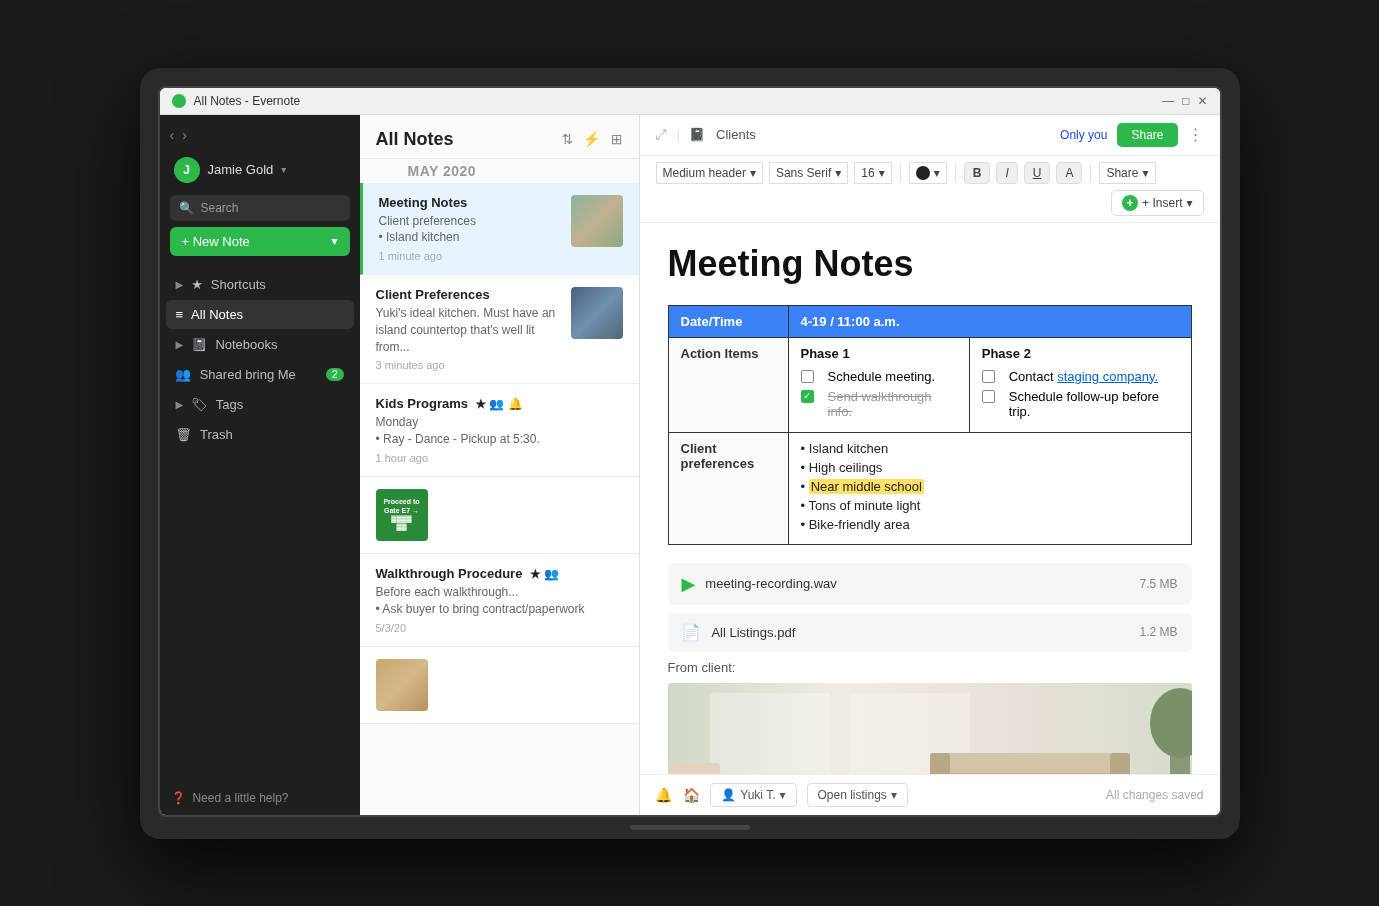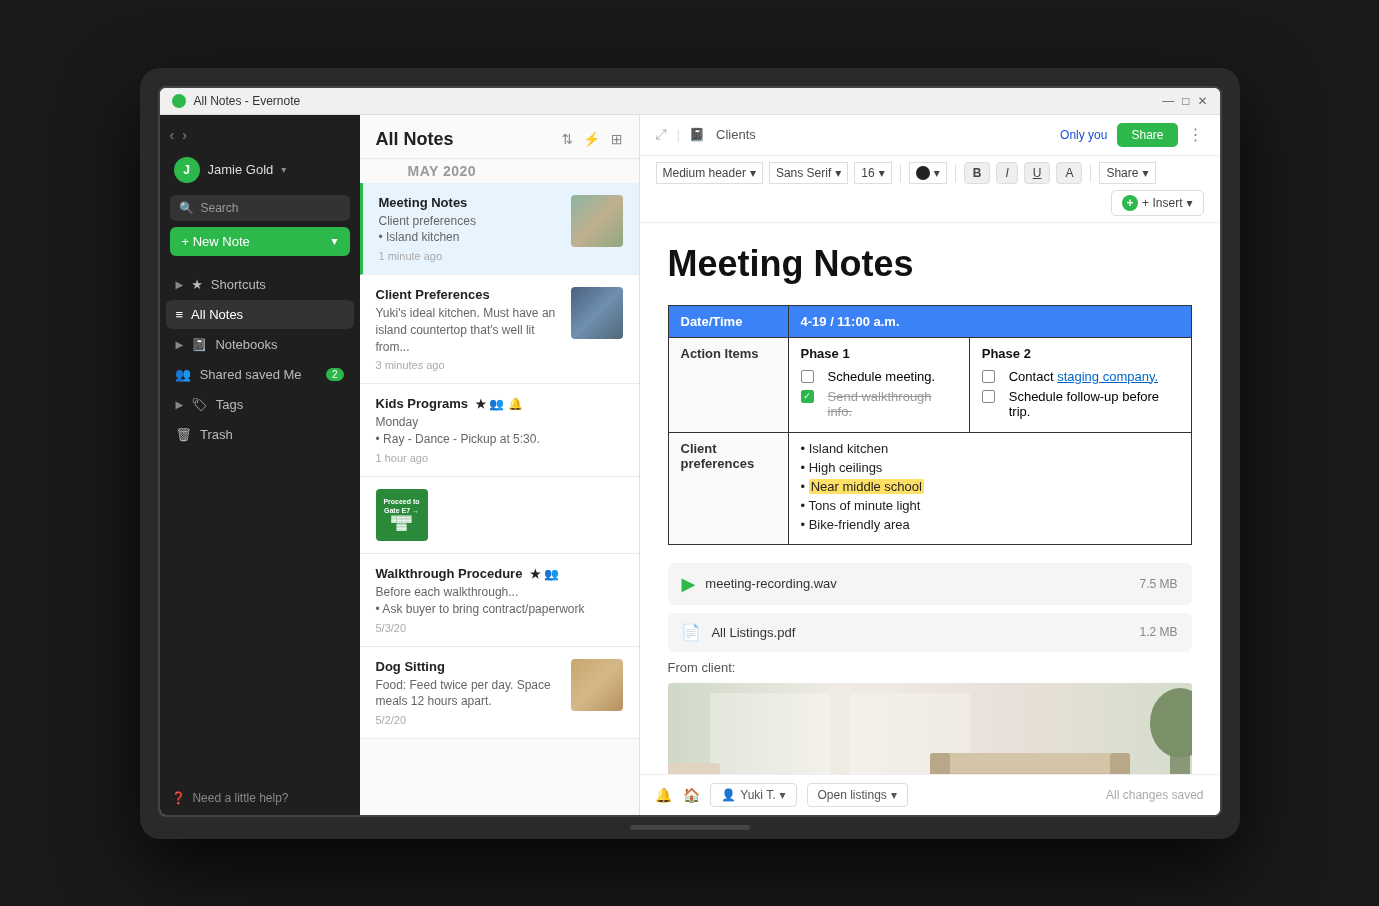--- a/index.html
+++ b/index.html
@@ -377,21 +377,21 @@
             <span>≡</span>
             <span>All Notes</span>
           </div>
           <div class="sidebar-item">
             <span style="font-size:10px;color:#888;">▶</span>
             <span>📓</span>
             <span>Notebooks</span>
           </div>
           <div class="sidebar-item">
             <span>👥</span>
-            <span>Shared saved Me</span>
+            <span>Shared bring Me</span>
             <span class="badge">2</span>
           </div>
           <div class="sidebar-item">
             <span style="font-size:10px;color:#888;">▶</span>
             <span>🏷</span>
             <span>Tags</span>
           </div>
           <div class="sidebar-item">
             <span>🗑</span>
             <span>Trash</span>
@@ -447,25 +447,20 @@
 
         <div class="note-item">
           <div class="note-content">
             <div class="note-title">Walkthrough Procedure <span class="note-badges">★ 👥</span></div>
             <div class="note-preview">Before each walkthrough...<br>• Ask buyer to bring contract/paperwork</div>
             <div class="note-time">5/3/20</div>
           </div>
         </div>
 
         <div class="note-item">
-          <div class="note-content">
-            <div class="note-title">Dog Sitting</div>
-            <div class="note-preview">Food: Feed twice per day. Space meals 12 hours apart.</div>
-            <div class="note-time">5/2/20</div>
-          </div>
           <div class="thumb-dog"></div>
         </div>
       </div>
 
       <div class="editor-area">
 
         <div class="editor-topbar">
           <span style="color:#aaa;font-size:14px;">⤢</span>
           <span style="color:#ddd;">|</span>
           <span style="color:#888;font-size:13px;">📓</span>

